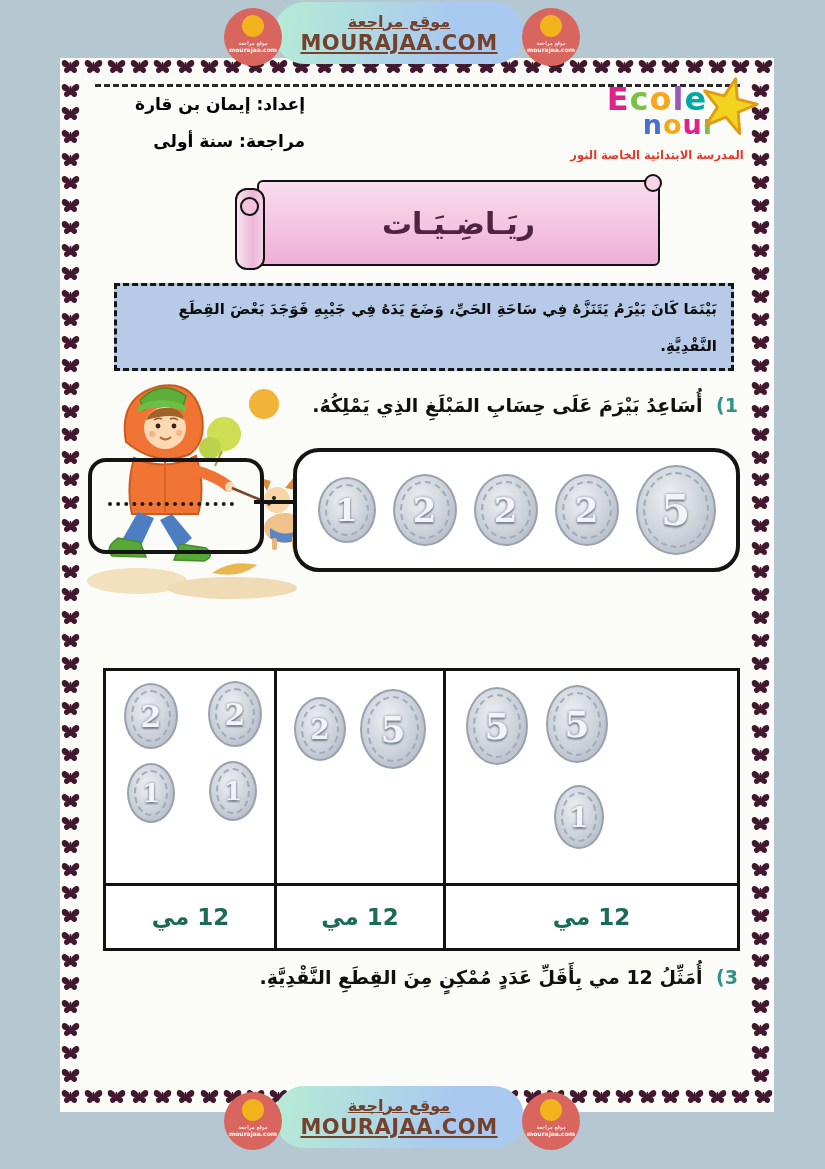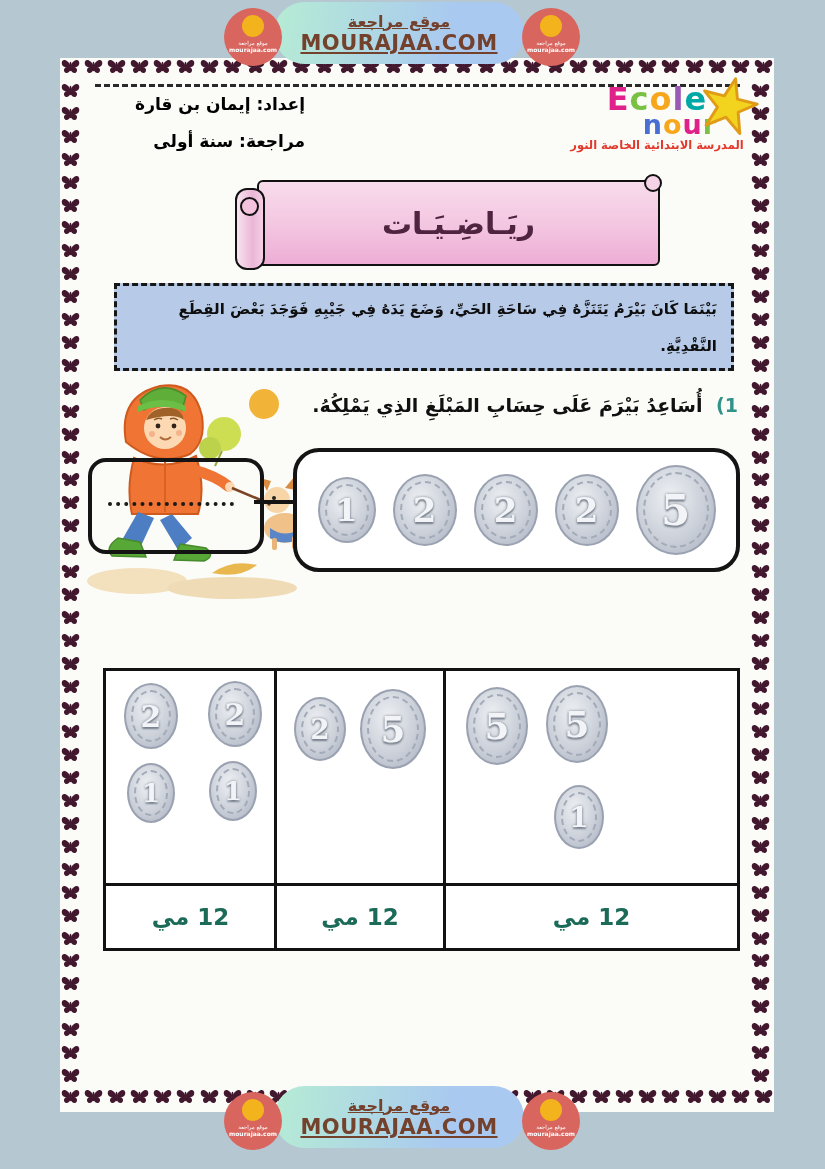--- a/index.html
+++ b/index.html
@@ -31,21 +31,21 @@
   #site-header{top:2px}
   #site-footer{top:1086px}
   
   #prepared{position:absolute;left:90px;top:94px;width:215px;direction:rtl;text-align:right;
             font-weight:bold;font-size:17px;color:#000000;z-index:3}
   #prepared div{margin-bottom:17px}
   #school-logo{position:absolute;left:562px;top:84px;width:190px;text-align:center;z-index:3}
   .logo-w1{font-size:32px;font-weight:800;letter-spacing:1px;line-height:30px}
   .logo-w2{font-size:27px;font-weight:800;letter-spacing:1px;line-height:22px;padding-left:46px}
   #logo-star{position:absolute;right:-8px;top:-10px;width:62px;height:62px}
-  .school-name{font-size:11.5px;font-weight:bold;color:#e2392b;direction:rtl;white-space:nowrap;margin-top:2px}
+  .school-name{font-size:11.5px;font-weight:bold;color:#e2392b;direction:rtl;white-space:nowrap;margin-top:12px}
   
   #subject-banner{position:absolute;left:235px;top:172px;width:425px;height:98px;z-index:3}
   .roll{position:absolute;left:0;top:16px;width:26px;height:78px;border:2.5px solid #111;border-radius:12px;
         background:linear-gradient(90deg,#f9e4f0,#eab6d6 60%,#f5cfe5)}
   .roll-curl{position:absolute;left:3px;top:7px;width:15px;height:15px;border:2.5px solid #111;
              border-radius:50%;background:#f3c3de}
   .banner-main{position:absolute;left:22px;top:8px;right:0;height:82px;border:2.5px solid #111;border-radius:6px;
         background:linear-gradient(180deg,#f8dcec 0%,#f3c5e0 55%,#eeadd6 100%);
         display:flex;align-items:center;justify-content:center}
   .corner-curl{position:absolute;right:-4px;top:-8px;width:14px;height:14px;border:2.5px solid #111;
@@ -724,20 +724,24 @@
           </div>
         </div>
       </div>
     <div id="label-row">
         <div class="label-cell w0">12 مي</div>
         <div class="label-cell w1">12 مي</div>
         <div class="label-cell w2">12 مي</div>
       </div>
   </div>
 
+  <div id="ex3-head" class="ex-head">
+    <span class="ex-num">3)</span>
+    <span>أُمَثِّلُ 12 مي بِأَقَلِّ عَدَدٍ مُمْكِنٍ مِنَ القِطَعِ النَّقْدِيَّةِ.</span>
+  </div>
 
   <div id="site-footer" class="site-banner">
     <div class="badge badge-l">
       <div class="badge-dot"></div>
       <div class="badge-t1">موقع مراجعة</div>
       <div class="badge-t2">mourajaa.com</div>
     </div>
     <div class="pill">
       <div class="pill-ar">موقع مراجعة</div>
       <div class="pill-en">MOURAJAA.COM</div>

